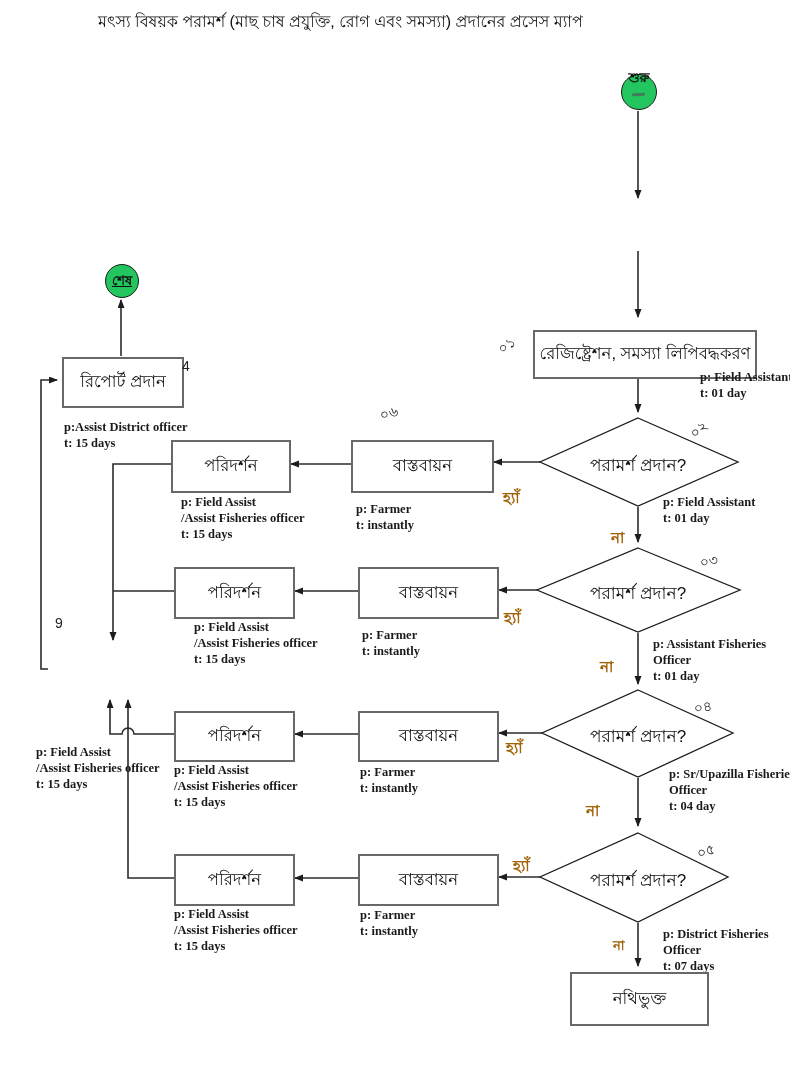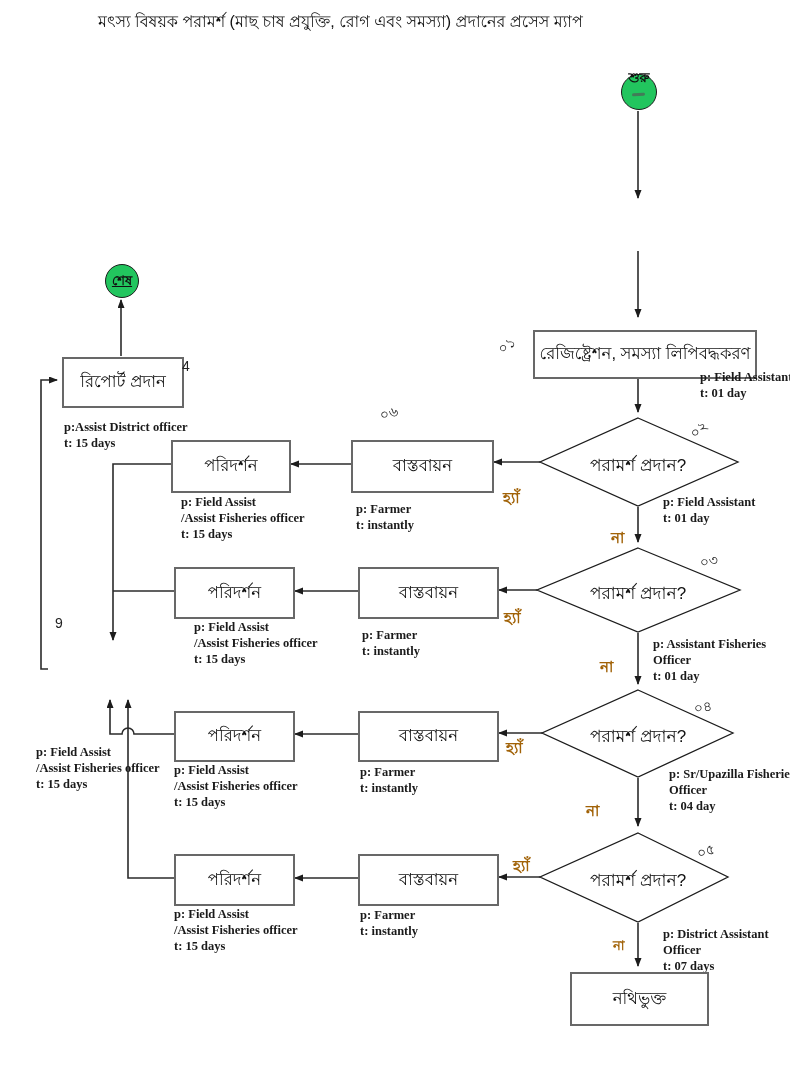--- a/index.html
+++ b/index.html
@@ -151,21 +151,21 @@
     <div>t: 15 days</div>
   </div>
   <div class="ann" style="left:360px;top:764px;">
     <div>p: Farmer</div>
     <div>t: instantly</div>
   </div>
 
   <div class="dtext" style="left:563px;top:867px;">পরামর্শ প্রদান?</div>
   <div class="num" style="left:697px;top:840px;transform:rotate(-18deg);">০৫</div>
   <div class="ann" style="left:663px;top:926px;">
-    <div>p: District Assistant</div>
+    <div>p: District Fisheries</div>
     <div>Officer</div>
     <div>t: 07 days</div>
   </div>
   <div class="edge" style="left:513px;top:854px;">হ্যাঁ</div>
   <div class="edge" style="left:613px;top:936px;font-size:13px;">না</div>
 
   <div class="box" style="left:358px;top:854px;width:137px;height:48px;">বাস্তবায়ন</div>
   <div class="box" style="left:174px;top:854px;width:117px;height:48px;">পরিদর্শন</div>
   <div class="ann" style="left:174px;top:906px;">
     <div>p: Field Assist</div>

